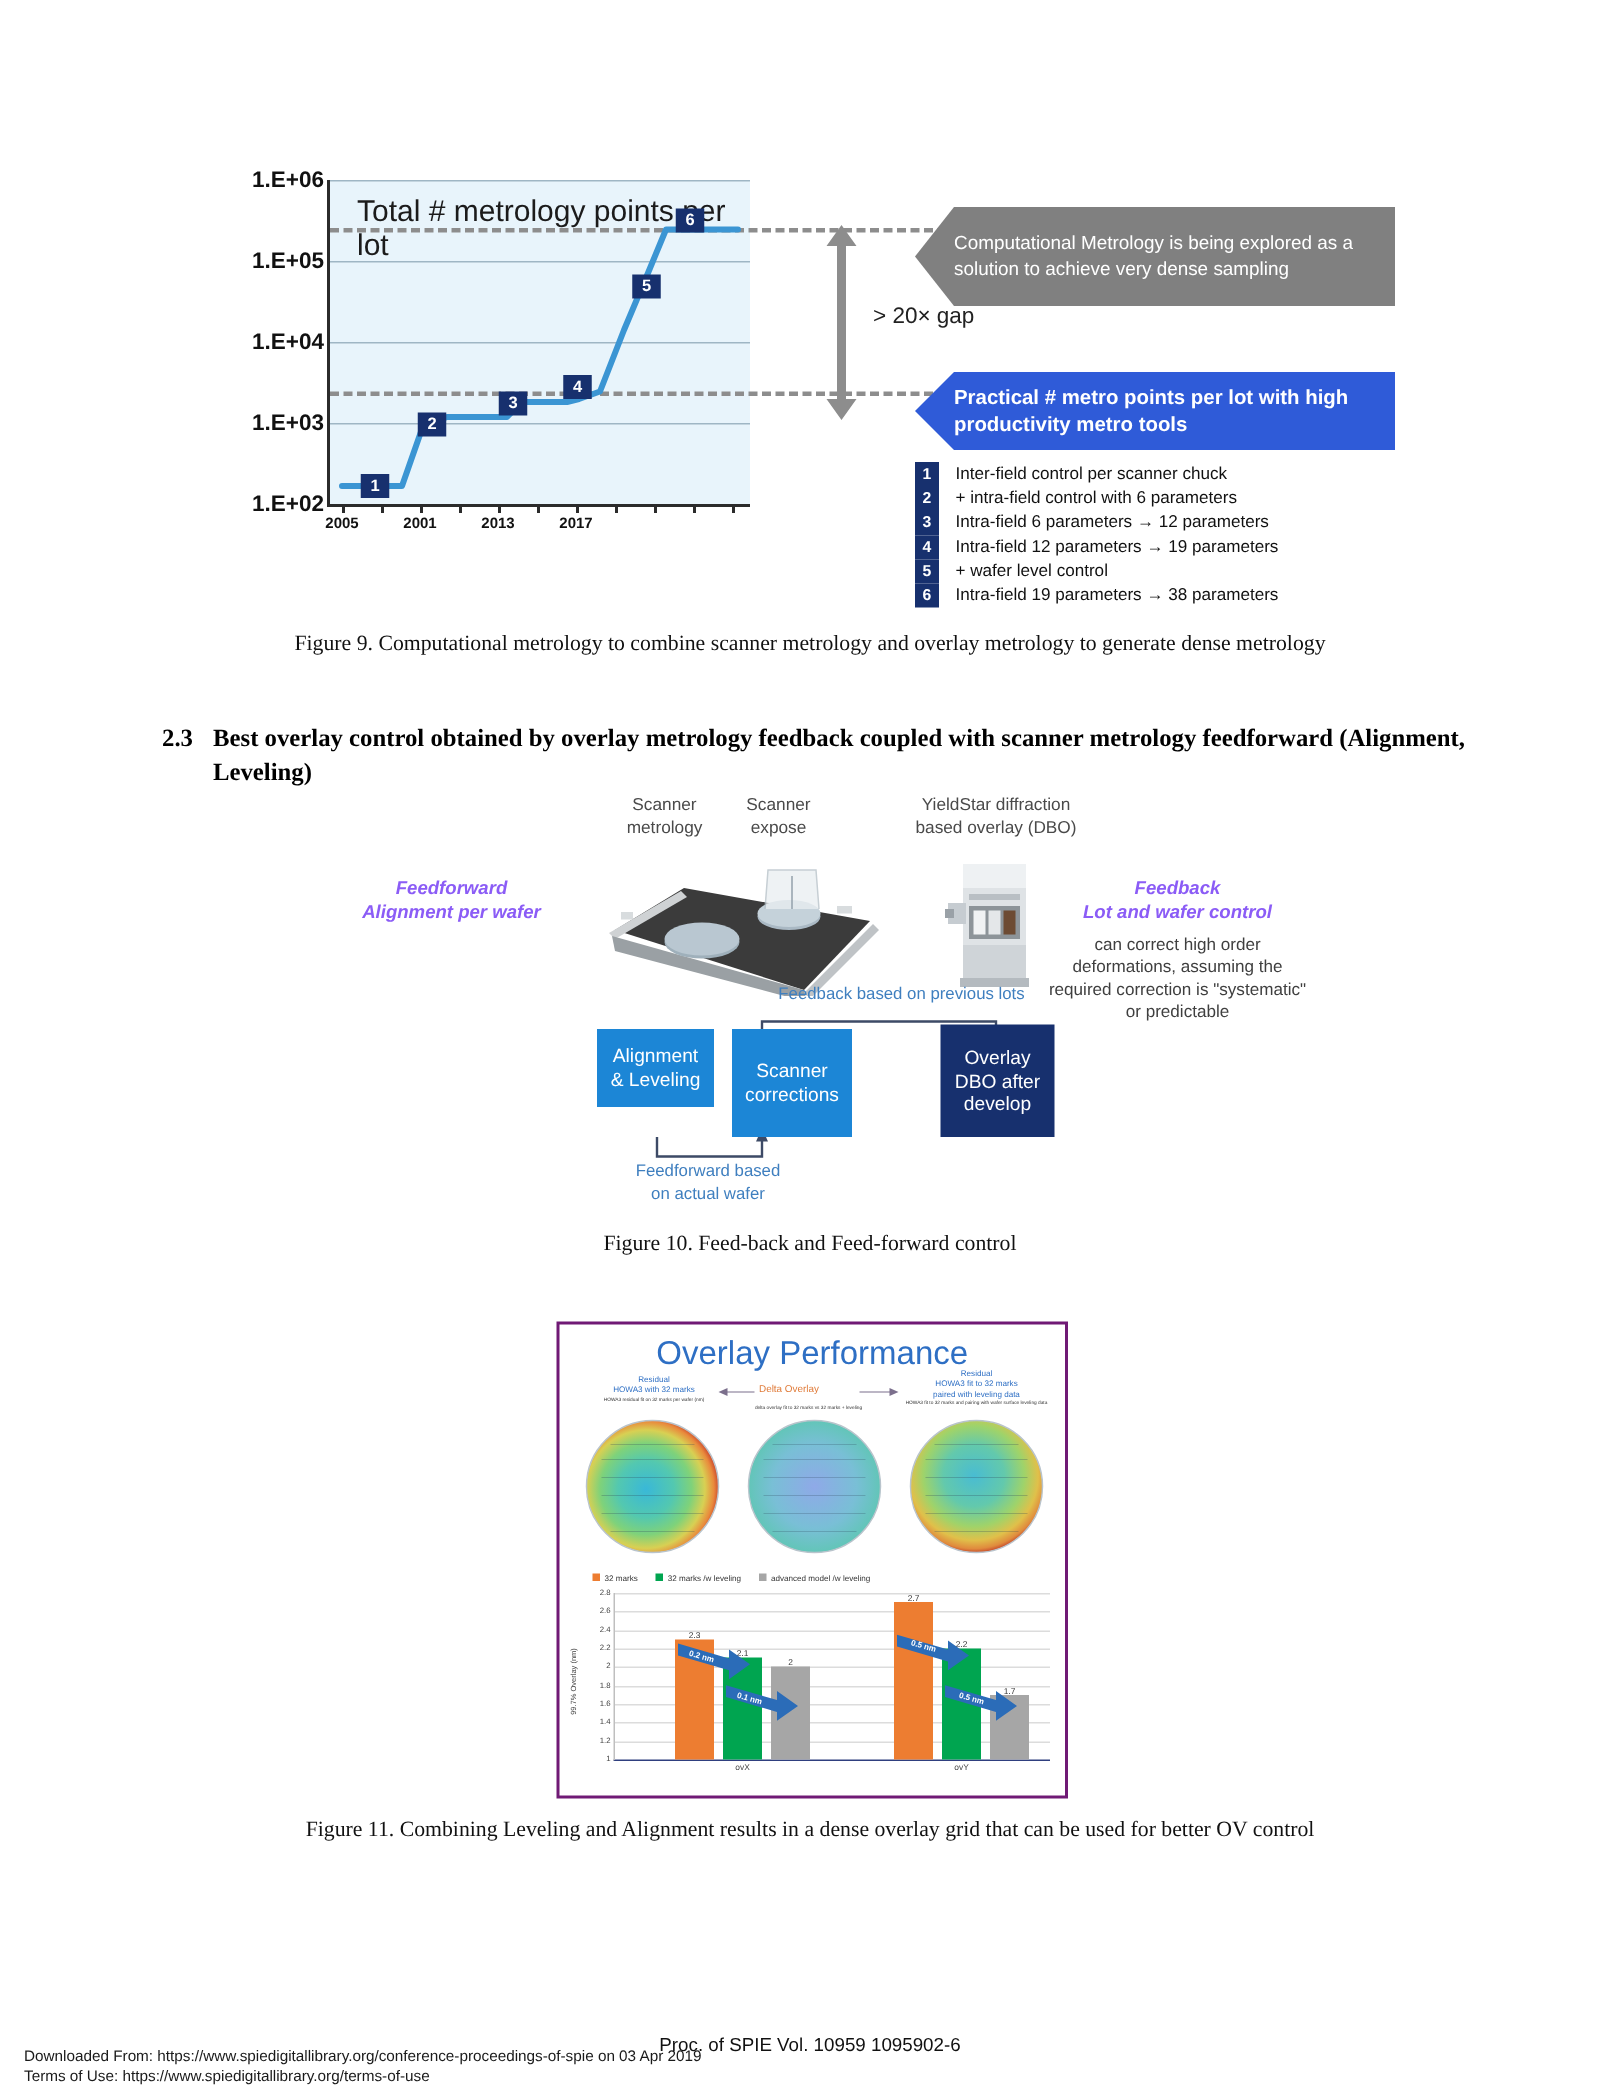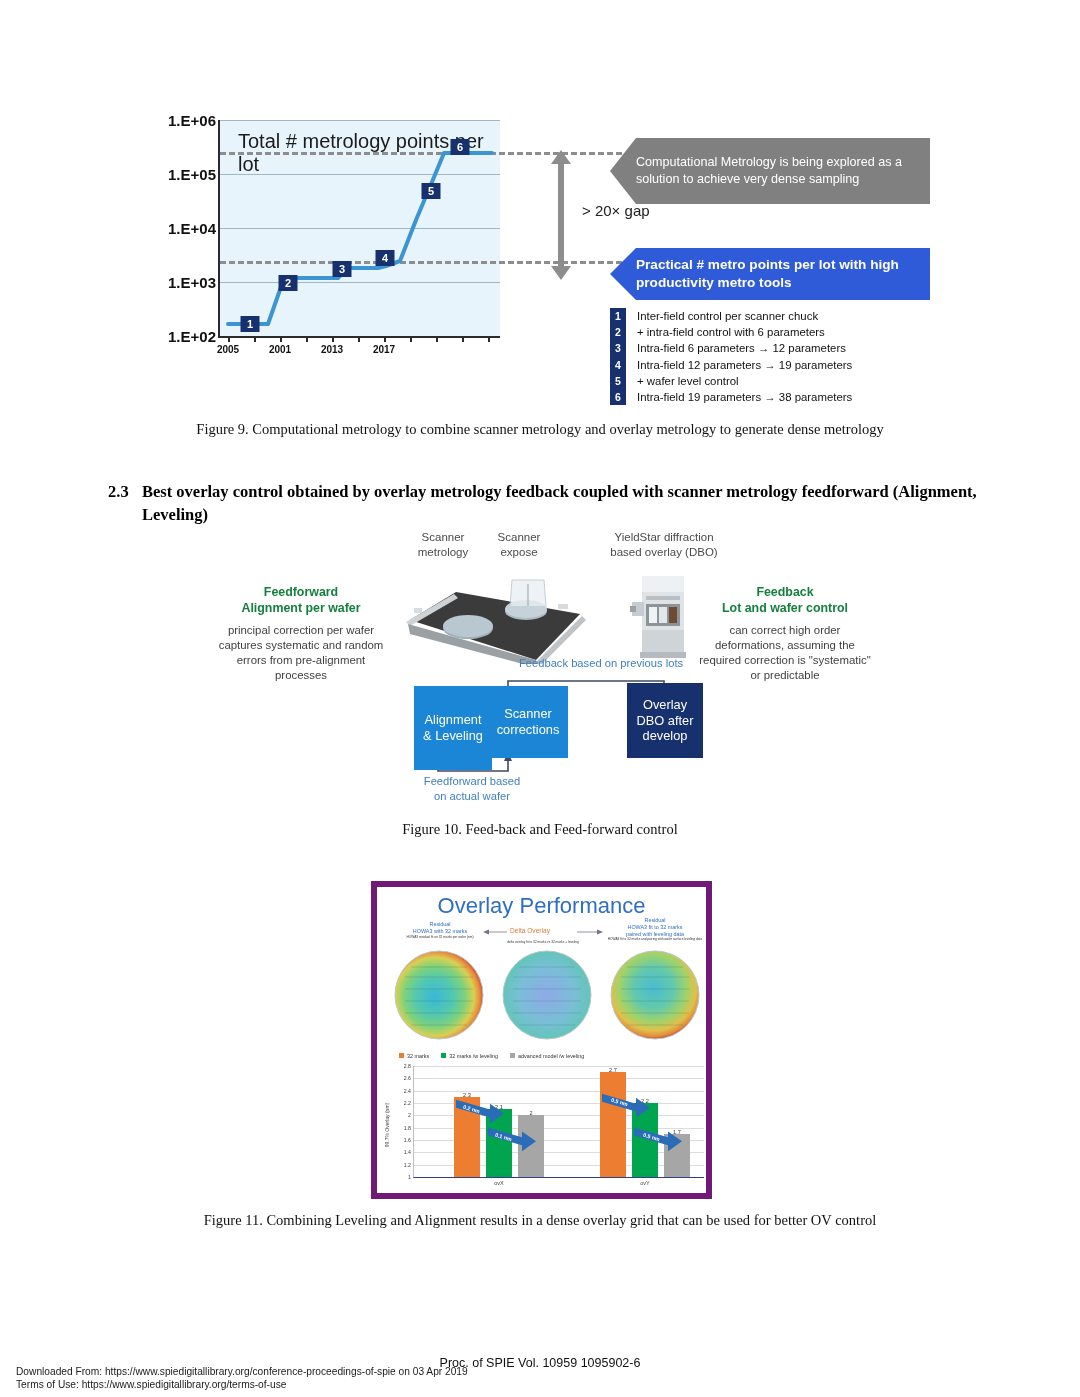--- a/index.html
+++ b/index.html
@@ -40,31 +40,31 @@
   .caption{position:absolute;width:100%;text-align:center;font-size:14.5px;color:#111;}
   #sec23{position:absolute;left:108px;top:480px;width:870px;font-size:16.5px;font-weight:bold;line-height:1.42;}
   #sec23 .num{position:absolute;left:0;top:0;}
   #sec23 .body{margin-left:34px;}
   #bodytext{position:absolute;left:110px;top:848px;font-size:15.5px;color:#111;}
 
   
   #fig10{position:absolute;left:196px;top:528px;width:720px;height:290px;font-family:"Liberation Sans",sans-serif;}
   .f10lbl{position:absolute;color:#4a4a4a;font-size:11.5px;text-align:center;line-height:1.28;}
   .f10blue{position:absolute;color:#3f7fbf;font-size:11.2px;text-align:center;line-height:1.3;}
-  .f10head{font-weight:bold;color:#15803d;font-size:12.4px;line-height:1.3;}
+  .f10head{font-weight:bold;font-style:italic;color:#8b5cf6;font-size:12.4px;line-height:1.3;}
   .f10para{color:#3f3f3f;font-size:11.4px;line-height:1.32;}
   .box{position:absolute;color:#fff;display:flex;align-items:center;justify-content:center;text-align:center;
        font-size:12.8px;line-height:1.22;background:#1c86d6;}
   .box.dark{background:#17306e;}
   
   #scannerPhoto{position:absolute;left:202px;top:48px;width:190px;height:88px;}
   #ysPhoto{position:absolute;left:432px;top:44px;width:68px;height:92px;}
 
   
-  #fig11{position:absolute;left:371px;top:881px;width:341px;height:318px;border:6px solid #701a75;background:#fff;box-sizing:border-box;}
+  #fig11{position:absolute;left:371px;top:881px;width:341px;height:318px;border:2px solid #701a75;background:#fff;box-sizing:border-box;}
   #ovTitle{position:absolute;left:0;right:0;top:6px;text-align:center;font-family:"Liberation Sans",sans-serif;
            font-size:22px;color:#2e6fc4;}
   .wlab{position:absolute;text-align:center;font-family:"Liberation Sans",sans-serif;font-size:5.4px;color:#2e6fc4;line-height:1.25;}
   .wsub{font-size:3.2px;color:#333;}
   #deltaLbl{position:absolute;font-family:"Liberation Sans",sans-serif;font-size:6.6px;color:#e07b39;}
   .wafer{position:absolute;border-radius:50%;}
   #barwrap{position:absolute;left:8px;top:163px;width:325px;height:150px;font-family:"Liberation Sans",sans-serif;}
   #blegend{position:absolute;left:14px;top:0;width:300px;height:12px;display:flex;gap:12px;align-items:center;font-size:5.4px;color:#333;}
   #blegend .sw{width:5px;height:5px;display:inline-block;margin-right:3px;}
   #bplot{position:absolute;left:28px;top:16px;right:6px;bottom:22px;border-left:1px solid #bfbfbf;border-bottom:1.5px solid #2f3f7f;}
@@ -221,21 +221,20 @@
       <rect x="4" y="30" width="12" height="14" fill="#c6ccd1"></rect>
       <rect x="2" y="34" width="6" height="6" fill="#9aa1a7"></rect>
       <rect x="12" y="80" width="46" height="6" fill="#b4babf"></rect>
     </svg>
 
     <div style="position:absolute;left:16px;top:56px;width:178px;text-align:center;">
       <div class="f10head">
         <div>Feedforward</div>
         <div>Alignment per wafer</div>
       </div>
-      <div class="f10para" style="margin-top:7px;">principal correction per wafer captures systematic and random errors from pre-alignment processes</div>
     </div>
 
     <div style="position:absolute;left:500px;top:56px;width:178px;text-align:center;">
       <div class="f10head">
         <div>Feedback</div>
         <div>Lot and wafer control</div>
       </div>
       <div class="f10para" style="margin-top:7px;">can correct high order deformations, assuming the required correction is "systematic" or predictable</div>
     </div>
 
@@ -249,21 +248,21 @@
     </svg>
 
     <div class="f10blue" style="left:310px;top:128px;width:190px;">
       <span>Feedback based on previous lots</span>
     </div>
     <div class="f10blue" style="left:196px;top:246px;width:160px;">
       <div>Feedforward based</div>
       <div>on actual wafer</div>
     </div>
 
-    <div class="box" style="left:202px;top:158px;width:78px;height:84px;margin-left:16px;">
+    <div class="box" style="left:202px;top:158px;width:78px;height:52px;">
       <div>
           <div>Alignment</div>
           <div>&amp; Leveling</div>
         </div>
     </div>
     <div class="box" style="left:292px;top:158px;width:80px;height:72px;">
       <div>
           <div>Scanner</div>
           <div>corrections</div>
         </div>

